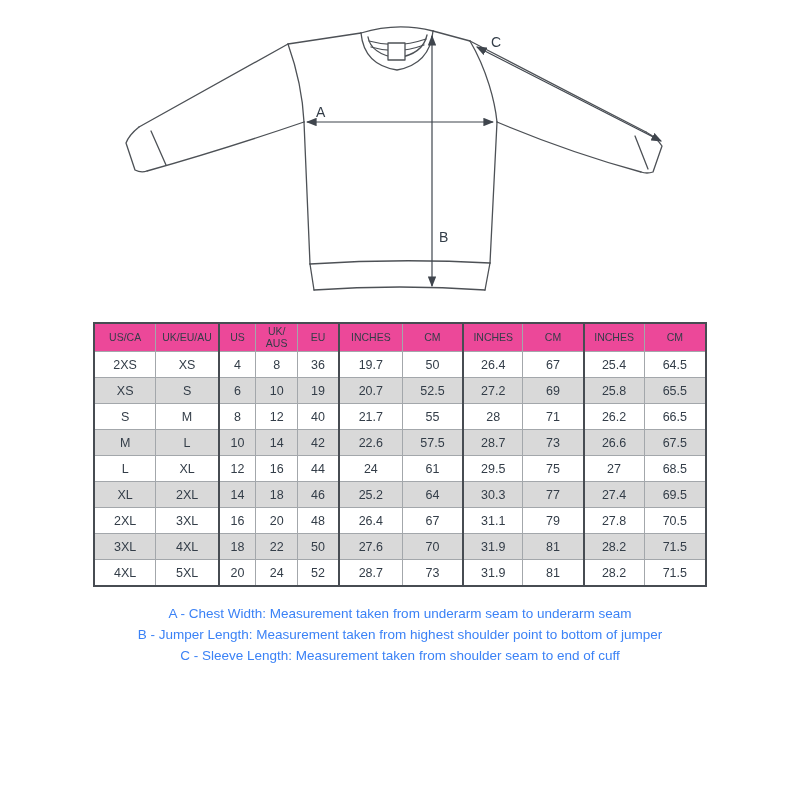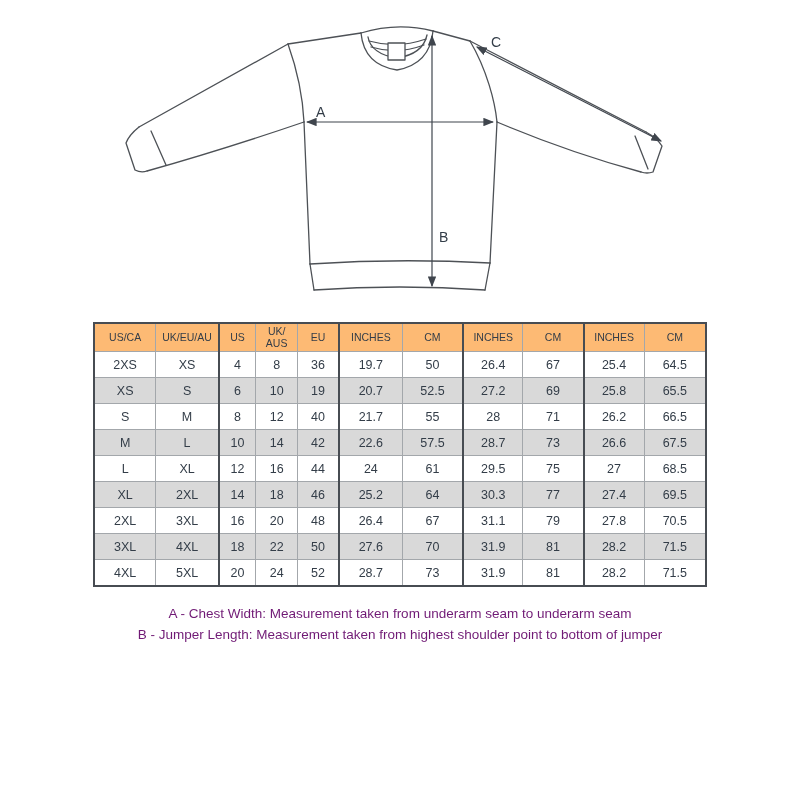--- a/index.html
+++ b/index.html
@@ -34,21 +34,21 @@
     letter-spacing:0.4px;
     line-height:1.15;
     background:#ffffff;
     border-bottom:1px solid #474c52;
     padding:0 8px;
   }
   .size-table thead tr.sub-row th{
     height:27px;
     font-size:10.5px;
     line-height:1.1;
-    background:#fdba74;
+    background:#ec4899;
   }
   .size-table tbody td{
     height:25px;
     font-size:12.5px;
   }
   .size-table tbody tr:nth-child(even) td{background:#d9d9d9;}
   
   .size-table .gs{border-left:2px solid #474c52;}
   .size-table tbody td:nth-child(3),
   .size-table tbody td:nth-child(6),
@@ -63,21 +63,21 @@
   col.c-us{width:6.0%;}     col.c-ukaus{width:6.9%;}   col.c-eu{width:6.7%;}
   col.c-ain{width:10.4%;}   col.c-acm{width:9.9%;}
   col.c-bin{width:9.8%;}    col.c-bcm{width:9.9%;}
   col.c-cin{width:9.9%;}    col.c-ccm{width:10.1%;}
 
   .notes{
     margin-top:16px;
     text-align:center;
     font-size:13.5px;
     line-height:21px;
-    color:#701a75;
+    color:#3b82f6;
   }
   .notes p{margin:0;}
 </style>
 </head>
 <body>
 
 <div class="sheet">
 
   <div class="diagram-wrap">
     <svg width="800" height="310" viewBox="0 0 800 310">
@@ -280,15 +280,16 @@
           <td>81</td>
           <td>28.2</td>
           <td>71.5</td>
         </tr>
       </tbody>
   </table>
 
   <div class="notes">
     <p>A - Chest Width: Measurement taken from underarm seam to underarm seam</p>
     <p>B - Jumper Length: Measurement taken from highest shoulder point to bottom of jumper</p>
+    <p>C - Sleeve Length: Measurement taken from shoulder seam to end of cuff</p>
   </div>
 
 </div>
 
 </body></html>

